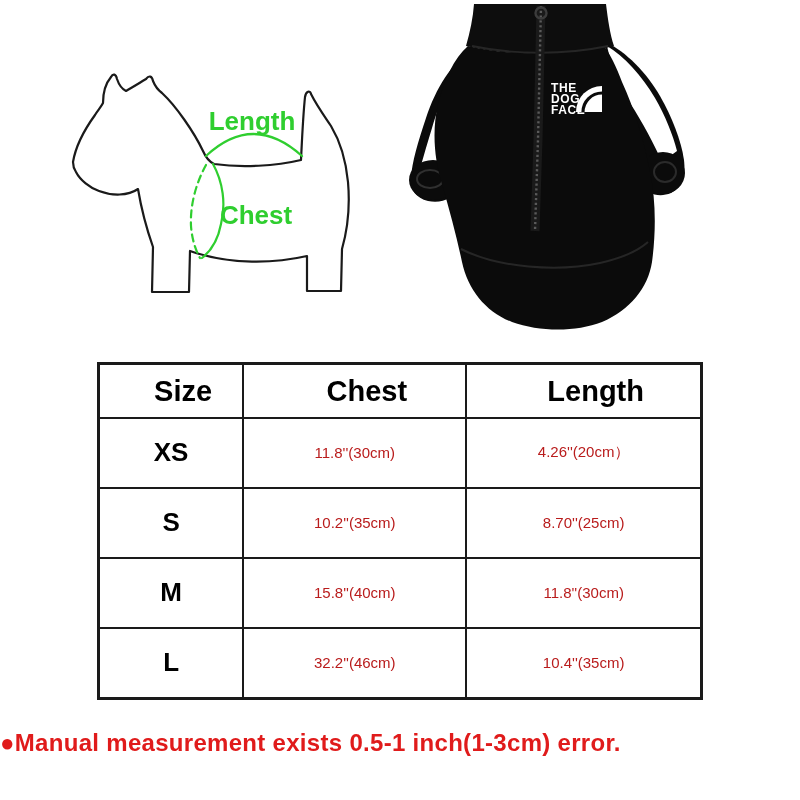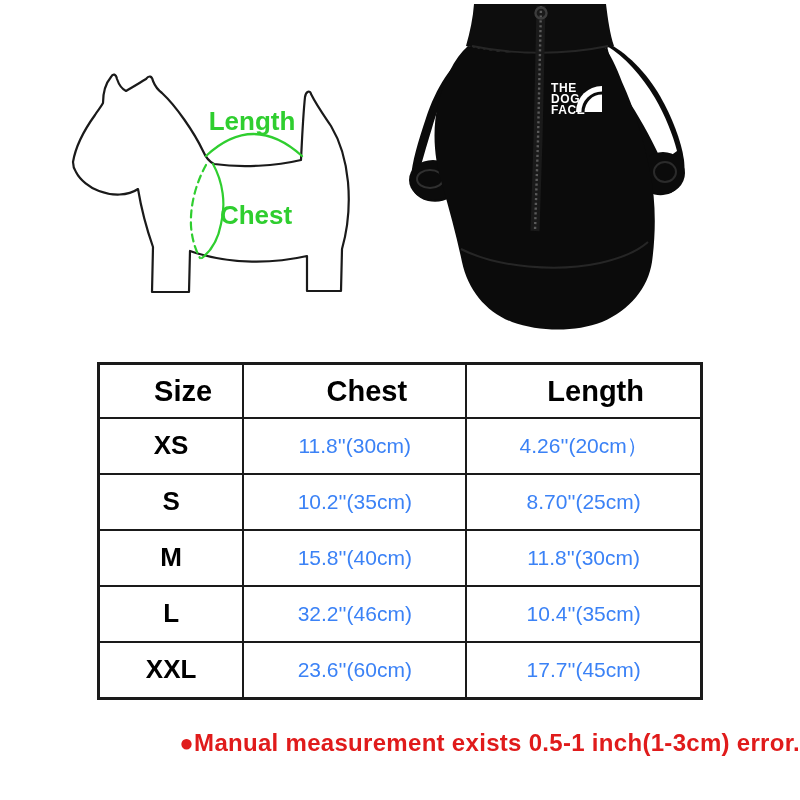--- a/index.html
+++ b/index.html
@@ -38,31 +38,31 @@
     color: #000000;
     padding-left: 24px;
   }
   .size-table td { height: 47px; }
   .size-table td.size-cell {
     font-size: 26px;
     font-weight: bold;
     color: #000000;
   }
   .size-table td.val-cell {
-    font-size: 21px;
+    font-size: 15px;
     font-weight: 400;
-    color: #3b82f6;
+    color: #b91c1c;
   }
 
   .footnote {
     position: absolute;
     left: 0;
     top: 729px;
     width: 800px;
-    text-align: right;
+    text-align: left;
     font-size: 24px;
     font-weight: bold;
     letter-spacing: 0.3px;
     color: #e01b1b;
   }
 
   .logo-text {
     font-family: "Liberation Sans", sans-serif;
     font-weight: bold;
     font-size: 12px;
@@ -201,23 +201,18 @@
       <tr>
         <td class="size-cell">M</td>
         <td class="val-cell">15.8''(40cm)</td>
         <td class="val-cell">11.8''(30cm)</td>
       </tr>
       <tr>
         <td class="size-cell">L</td>
         <td class="val-cell">32.2''(46cm)</td>
         <td class="val-cell">10.4''(35cm)</td>
       </tr>
-      <tr>
-        <td class="size-cell">XXL</td>
-        <td class="val-cell">23.6''(60cm)</td>
-        <td class="val-cell">17.7''(45cm)</td>
-      </tr>
     </tbody>
   </table>
 
   <div class="footnote">●Manual measurement exists 0.5-1 inch(1-3cm) error.</div>
 
 </div>
 
 </body></html>

